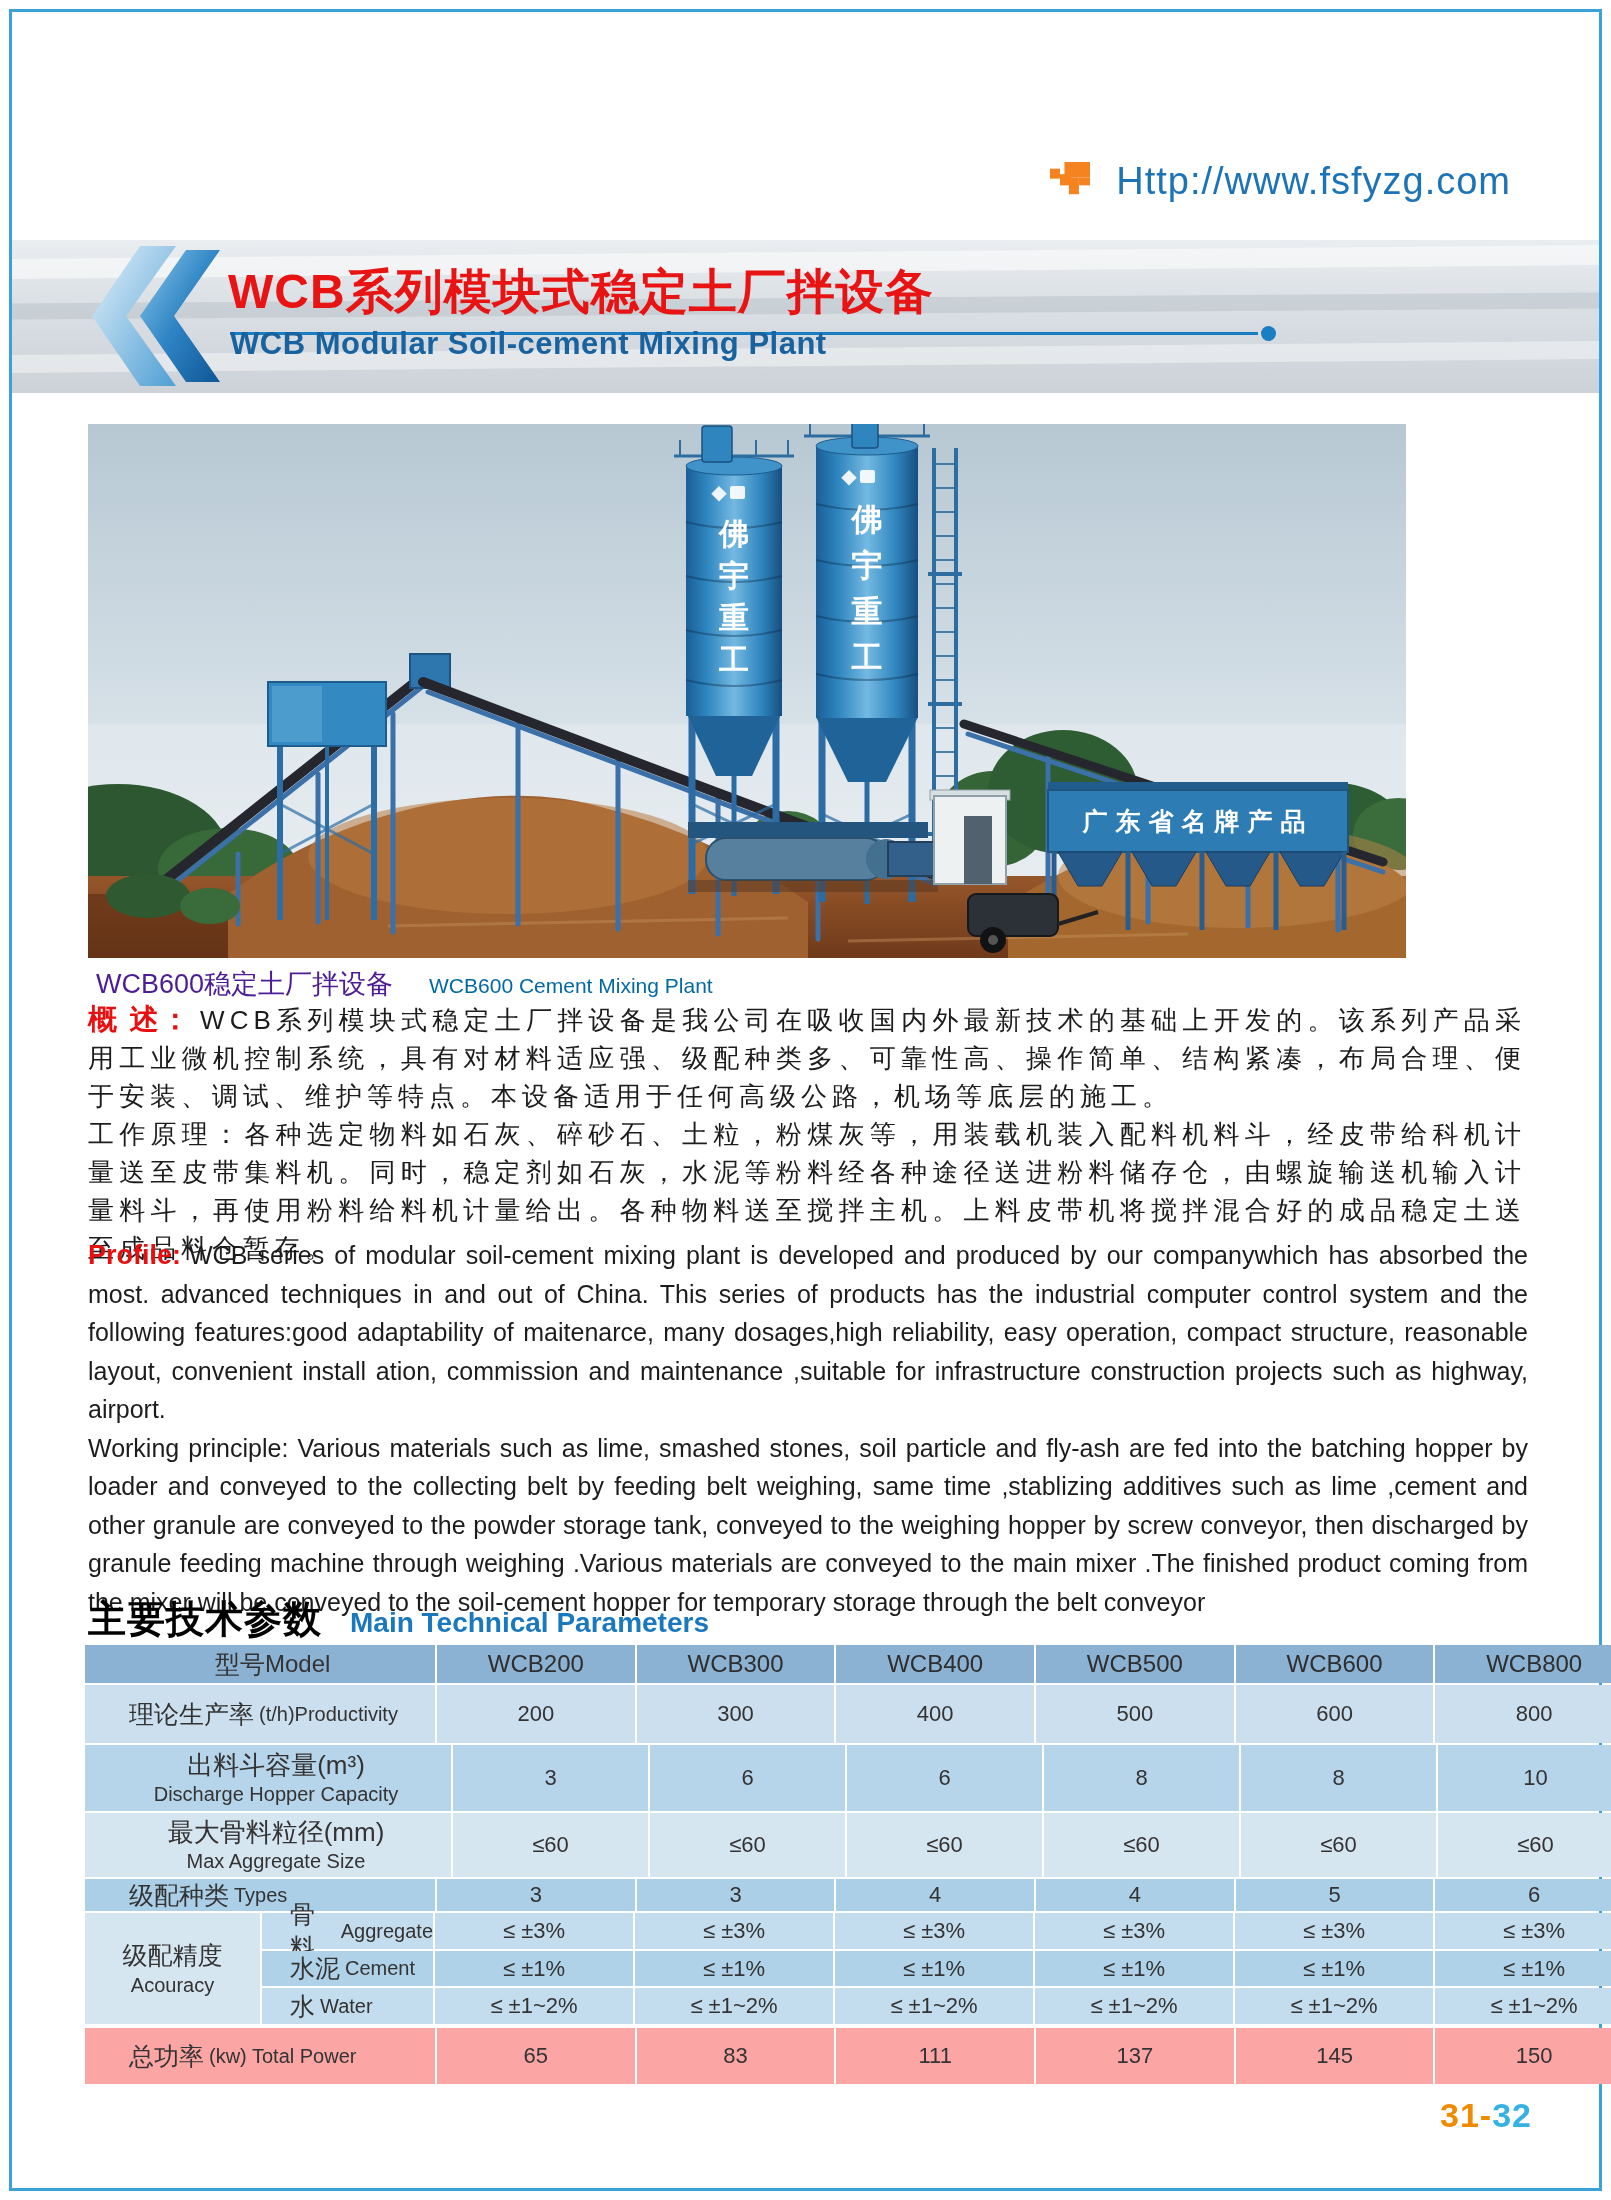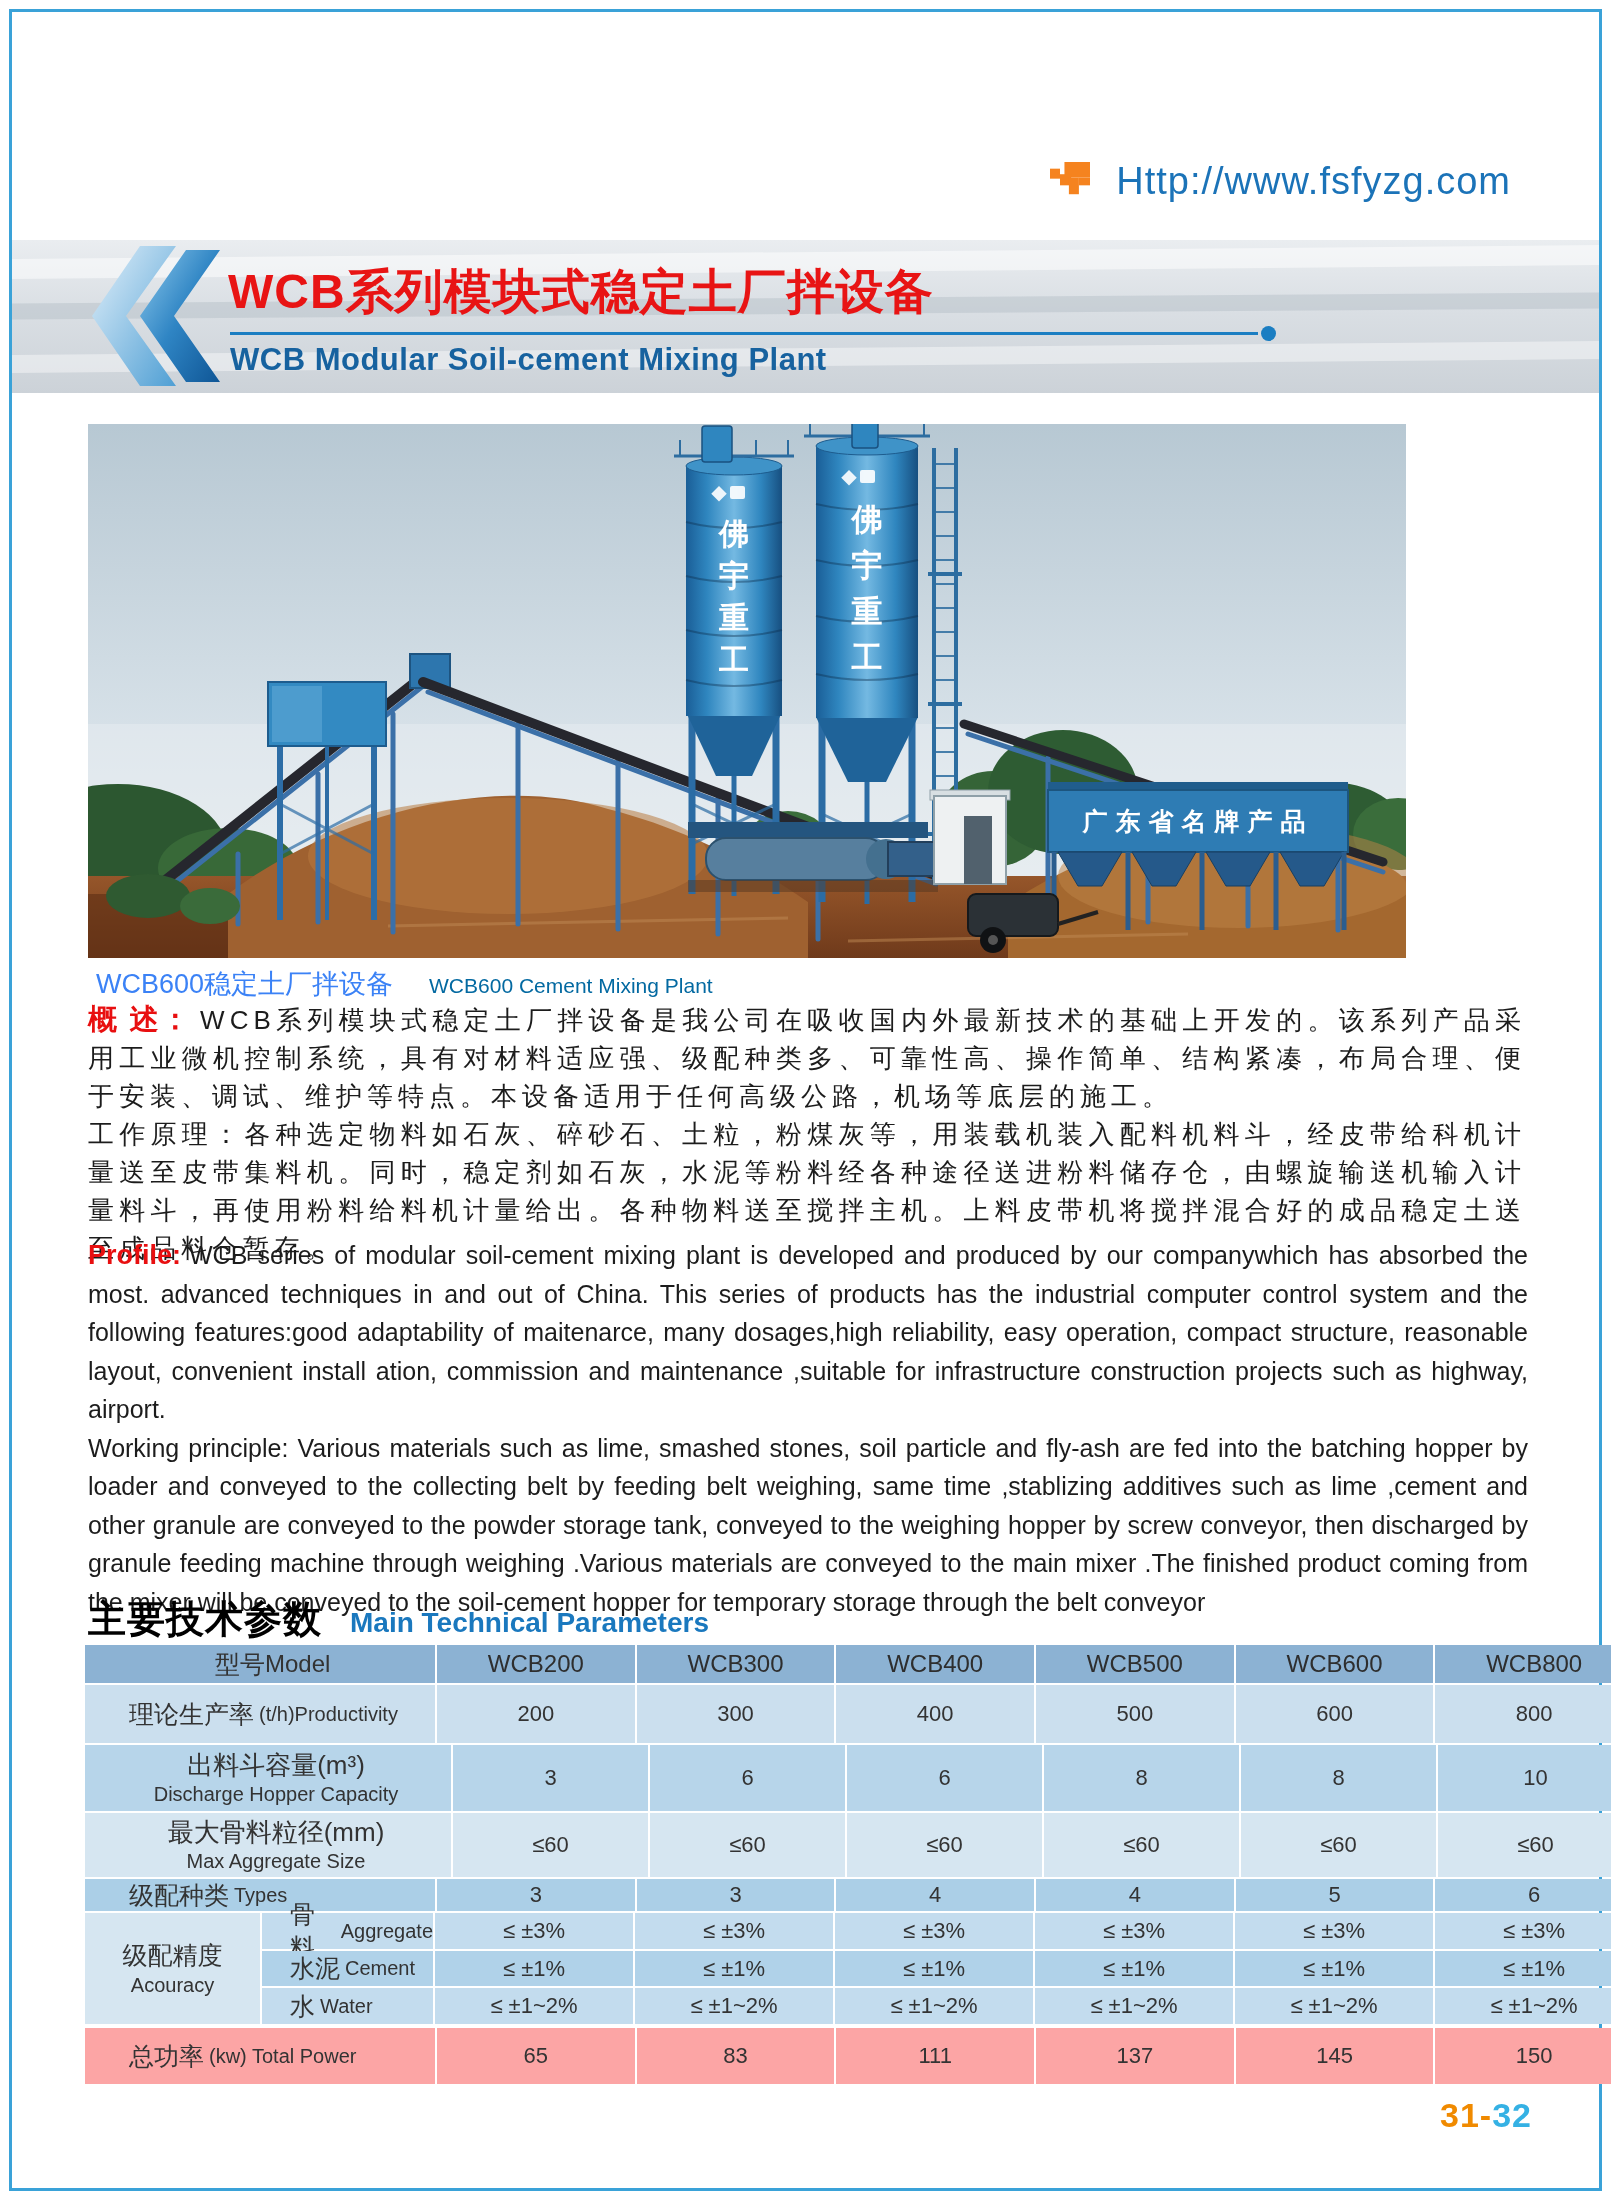--- a/index.html
+++ b/index.html
@@ -18,27 +18,27 @@
   .banner{position:absolute;top:240px;left:12px;right:12px;height:153px;
     background:linear-gradient(180deg,#eaedf0 0%,#dadfe4 45%,#ccd2d8 100%);overflow:hidden;}
   .stripe{position:absolute;left:-20px;right:-20px;}
   .stripe.s1{top:12px;height:20px;background:rgba(255,255,255,.5);transform:skewY(-.5deg);}
   .stripe.s2{top:58px;height:16px;background:rgba(165,175,185,.33);transform:skewY(-.4deg);}
   .stripe.s3{top:108px;height:18px;background:rgba(255,255,255,.42);transform:skewY(-.5deg);}
   .chevrons{position:absolute;left:80px;top:6px;width:132px;height:140px;}
   .banner-title{position:absolute;left:216px;top:20px;font-size:48px;font-weight:bold;color:#e81414;letter-spacing:1px;white-space:nowrap;}
   .banner-rule{position:absolute;left:218px;top:92px;width:1028px;height:3px;background:#1b7ec2;}
   .banner-rule::after{content:"";position:absolute;right:-18px;top:-6px;width:15px;height:15px;border-radius:50%;background:#1b7ec2;}
-  .banner-sub{position:absolute;left:218px;top:102px;font-size:31px;font-weight:bold;color:#17629f;letter-spacing:.5px;white-space:nowrap;}
+  .banner-sub{position:absolute;left:218px;top:86px;font-size:31px;font-weight:bold;color:#17629f;letter-spacing:.5px;white-space:nowrap;}
 
   
   .photo{position:absolute;left:88px;top:424px;width:1318px;height:534px;}
   .photo svg{display:block;width:100%;height:100%;}
   .caption{position:absolute;left:96px;top:966px;display:flex;align-items:baseline;gap:36px;}
-  .caption-cn{font-size:27px;color:#3b82f6;}
+  .caption-cn{font-size:27px;color:#4c1d95;}
   .caption-en{font-size:21px;color:#0369a1;}
 
   
   .cn-block{position:absolute;left:88px;width:1438px;top:1000px;}
   .cn-p{margin:0;font-size:26px;line-height:38px;letter-spacing:5px;text-align:justify;color:#1c1c1c;}
   .label-red{color:#e80f10;font-weight:bold;font-size:29px;letter-spacing:2px;margin-right:8px;}
 
   
   .en-block{position:absolute;left:88px;width:1440px;top:1236px;}
   .en-p{margin:0;font-size:25px;line-height:38.5px;color:#1c1c1c;text-align:justify;}

